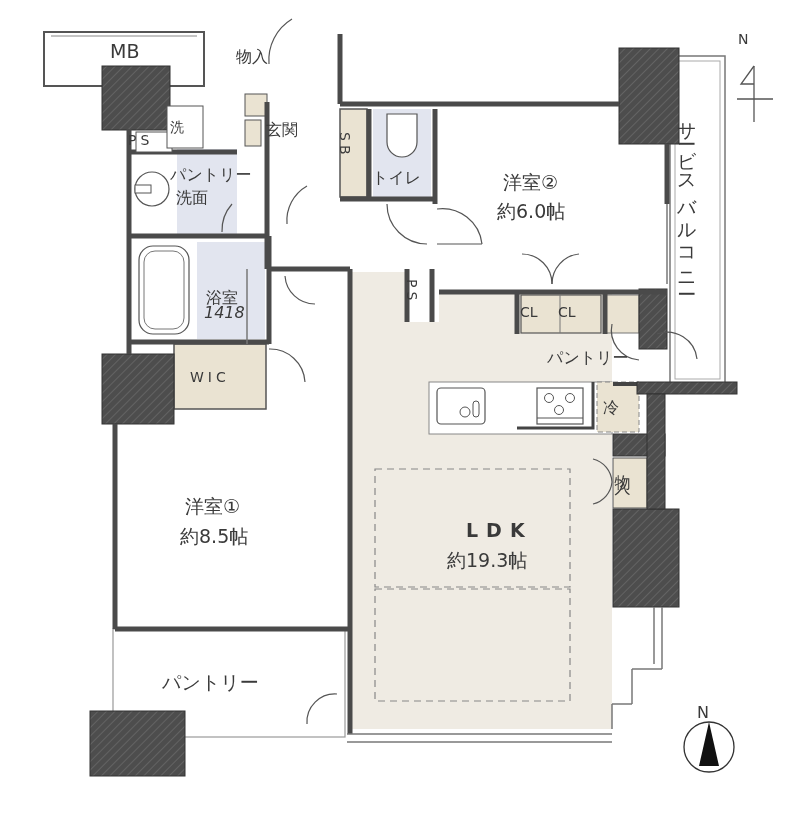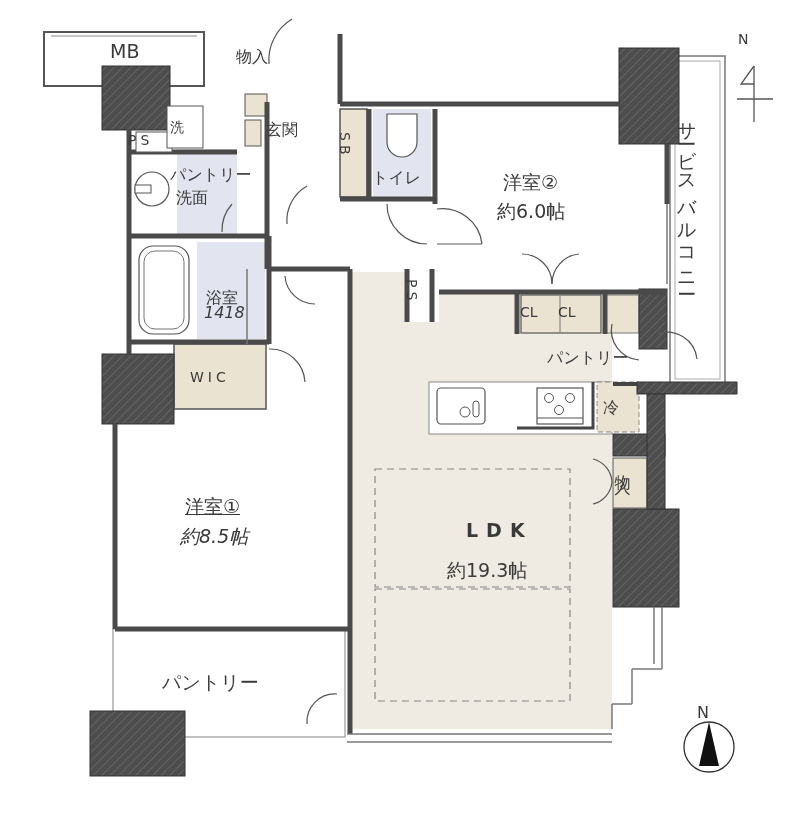--- a/index.html
+++ b/index.html
@@ -164,22 +164,22 @@
 <div class="lbl mid" style="left:190px;top:365px;letter-spacing:4px;">WIC</div>
 <div class="lbl mid vert" style="left:404px;top:275px;">PS</div>
 <div class="lbl mid" style="left:520px;top:300px;">CL</div>
 <div class="lbl mid" style="left:558px;top:300px;">CL</div>
 <div class="lbl sm" style="left:515px;top:345px;margin-left:32px;">パントリー</div>
 <div class="lbl sm" style="left:603px;top:395px;">冷</div>
 <div class="lbl sm vert" style="left:613px;top:458px;">物入</div>
 
 <div class="lbl big" style="left:503px;top:168px;">洋室②</div>
 <div class="lbl big" style="left:497px;top:197px;text-align:right;">約6.0帖</div>
-<div class="lbl big" style="left:185px;top:492px;text-decoration:underline;">洋室①</div>
-<div class="lbl big" style="left:180px;top:522px;font-style:italic;">約8.5帖</div>
+<div class="lbl big" style="left:185px;top:492px;">洋室①</div>
+<div class="lbl big" style="left:180px;top:522px;">約8.5帖</div>
 <div class="lbl big" style="left:466px;top:516px;letter-spacing:8px;font-weight:bold;">LDK</div>
-<div class="lbl big" style="left:447px;top:546px;margin-top:10px;">約19.3帖</div>
+<div class="lbl big" style="left:447px;top:546px;">約19.3帖</div>
 <div class="lbl big" style="left:162px;top:668px;">パントリー</div>
 <div class="lbl big vert" style="left:676px;top:105px;letter-spacing:3px;">サービスバルコニー</div>
 
 <div class="lbl mid" style="left:738px;top:27px;">N</div>
 <div class="lbl sm" style="left:697px;top:700px;">N</div>
 </div>
 
 </body></html>

